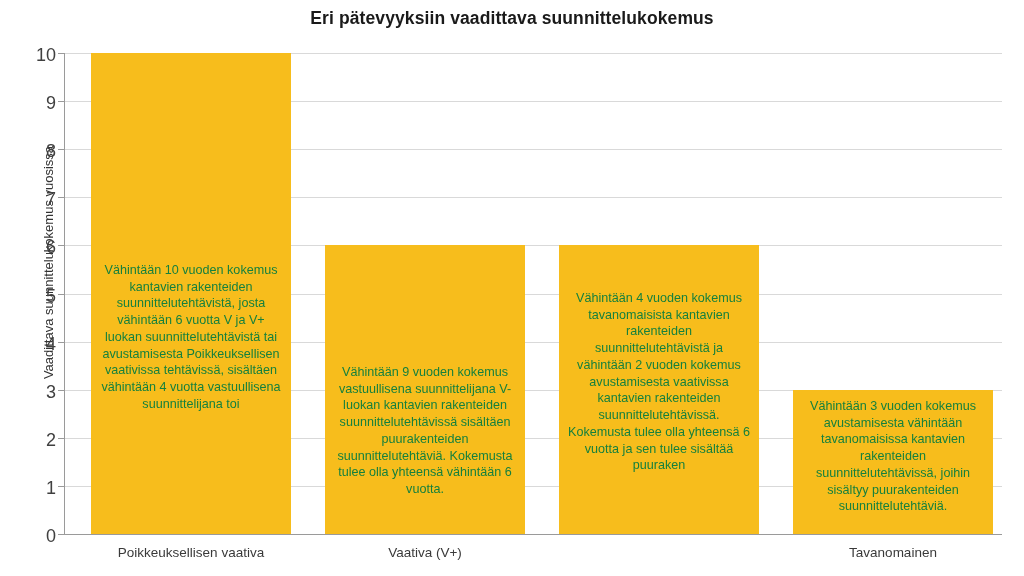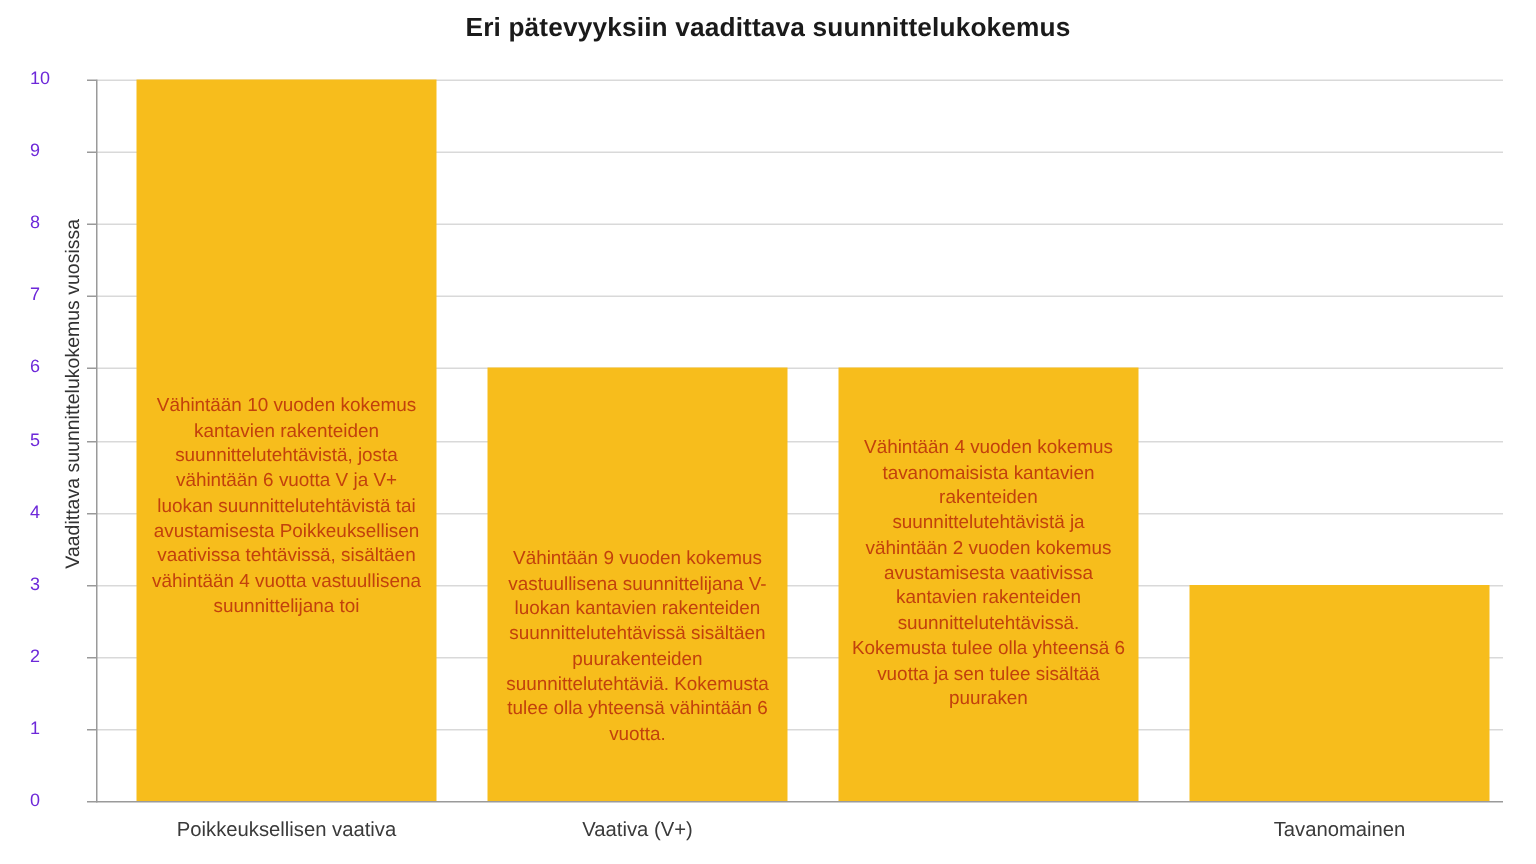--- a/index.html
+++ b/index.html
@@ -69,22 +69,23 @@
     left: 0;
     top: 481px;
     width: 938px;
     height: 1px;
     background: #9a9a9a;
   }
   .y-tick {
     position: absolute;
     left: -44px;
     width: 36px;
-    font-size: 12px;
-    color: #6d28d9;
+    text-align: right;
+    font-size: 18px;
+    color: #404040;
     line-height: 1;
     margin-top: -7px;
   }
   .tick-mark {
     position: absolute;
     left: -6px;
     width: 6px;
     height: 1px;
     background: #9a9a9a;
   }
@@ -95,21 +96,21 @@
   }
   .bar-text {
     position: absolute;
     left: 0;
     width: 100%;
     box-sizing: border-box;
     padding: 0 8px;
     text-align: center;
     font-size: 12.6px;
     line-height: 1.33;
-    color: #c2410c;
+    color: #15803d;
   }
   .cat-label {
     position: absolute;
     top: 492px;
     text-align: center;
     font-size: 13.5px;
     color: #3a3a3a;
   }
 </style>
 </head>
@@ -164,19 +165,20 @@
     <div class="bar" style="left:27px; width:200px; top:0px; height:481px;"></div>
     <div class="bar-text" style="left:27px; width:200px; top:209px;">Vähintään 10 vuoden kokemus kantavien rakenteiden suunnittelutehtävistä, josta vähintään 6 vuotta V ja V+ luokan suunnittelutehtävistä tai avustamisesta Poikkeuksellisen vaativissa tehtävissä, sisältäen vähintään 4 vuotta vastuullisena suunnittelijana toi</div>
 
     <div class="bar" style="left:261px; width:200px; top:192px; height:289px;"></div>
     <div class="bar-text" style="left:261px; width:200px; top:311px;">Vähintään 9 vuoden kokemus vastuullisena suunnittelijana V-luokan kantavien rakenteiden suunnittelutehtävissä sisältäen puurakenteiden suunnittelutehtäviä. Kokemusta tulee olla yhteensä vähintään 6 vuotta.</div>
 
     <div class="bar" style="left:495px; width:200px; top:192px; height:289px;"></div>
     <div class="bar-text" style="left:495px; width:200px; top:237px;">Vähintään 4 vuoden kokemus tavanomaisista kantavien rakenteiden suunnittelutehtävistä ja vähintään 2 vuoden kokemus avustamisesta vaativissa kantavien rakenteiden suunnittelutehtävissä. Kokemusta tulee olla yhteensä 6 vuotta ja sen tulee sisältää puuraken</div>
 
     <div class="bar" style="left:729px; width:200px; top:337px; height:144px;"></div>
+    <div class="bar-text" style="left:729px; width:200px; top:345px;">Vähintään 3 vuoden kokemus avustamisesta vähintään tavanomaisissa kantavien rakenteiden suunnittelutehtävissä, joihin sisältyy puurakenteiden suunnittelutehtäviä.</div>
 
     <div class="cat-label" style="left:10px;  width:234px;">Poikkeuksellisen vaativa</div>
     <div class="cat-label" style="left:244px; width:234px;">Vaativa (V+)</div>
     <div class="cat-label" style="left:712px; width:234px;">Tavanomainen</div>
 
   </div>
 </div>
 
 </body></html>

